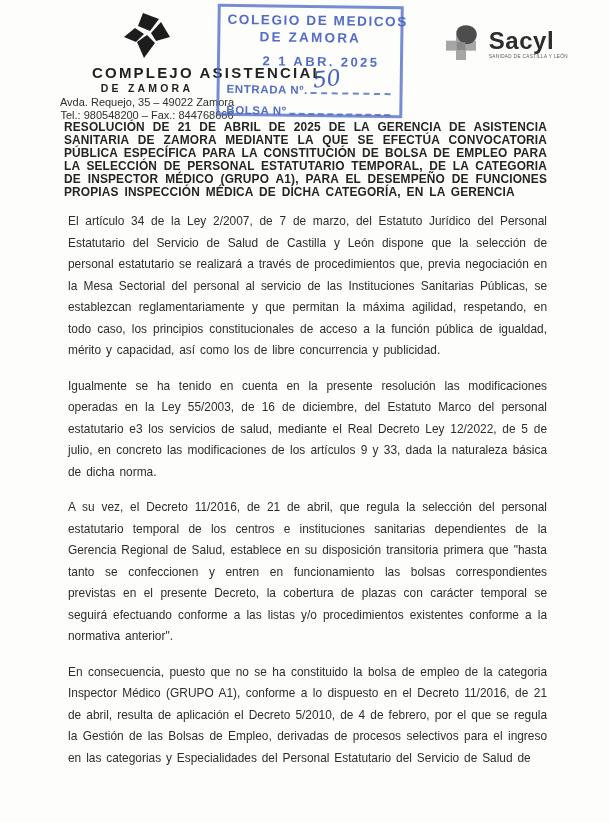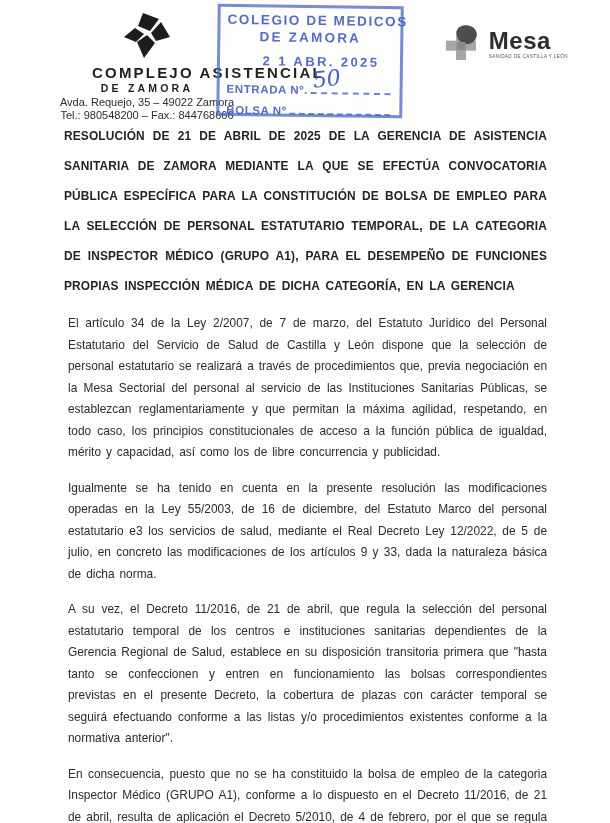--- a/index.html
+++ b/index.html
@@ -98,21 +98,21 @@
     transform: rotate(-7deg);
   }
 
   
   .content {
     position: absolute; left: 64px; top: 121px; width: 483px;
   }
   .doc-title {
     margin: 0 0 12px 0;
     font-size: 11.9px; font-weight: bold;
-    line-height: 30px;
+    line-height: 13px;
     text-align: justify;
     word-spacing: 2.4px; letter-spacing: 0.15px;
     color: #242424;
   }
   .doc-para {
     margin: 0 0 14px 4px;
     font-size: 11.9px; font-weight: normal;
     line-height: 21.5px;
     text-align: justify;
     word-spacing: 1.6px;
@@ -138,21 +138,21 @@
   </div>
 
   <div class="sacyl-block">
     <svg class="sacyl-mark" viewBox="0 0 60 60" xmlns="http://www.w3.org/2000/svg">
       <rect x="21" y="10" width="15" height="44" fill="#a6a6a6"></rect>
       <rect x="6" y="25" width="45" height="15" fill="#a6a6a6"></rect>
       <path d="M27,4 C40,-2 54,6 52,18 C50,29 38,33 30,28 C21,23 19,8 27,4 Z" fill="#4d4d4d"></path>
       <rect x="22" y="27" width="13" height="12" fill="#8a8a8a"></rect>
     </svg>
     <div>
-      <div class="sacyl-name">Mesa</div>
+      <div class="sacyl-name">Sacyl</div>
       <div class="sacyl-tag">SANIDAD DE CASTILLA Y LEÓN</div>
     </div>
   </div>
 
   <div class="stamp">
     <div class="stamp-line1">COLEGIO DE MEDICOS</div>
     <div class="stamp-line2">DE ZAMORA</div>
     <div class="stamp-date">2 1 ABR. 2025</div>
     <div class="stamp-row">
       <span class="stamp-label">ENTRADA Nº.</span>

